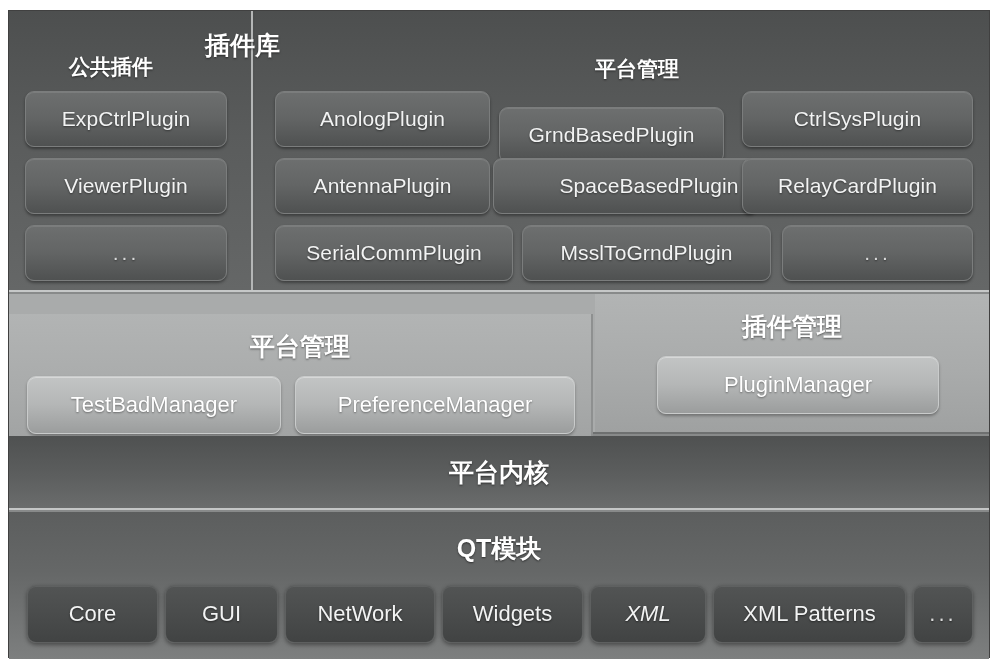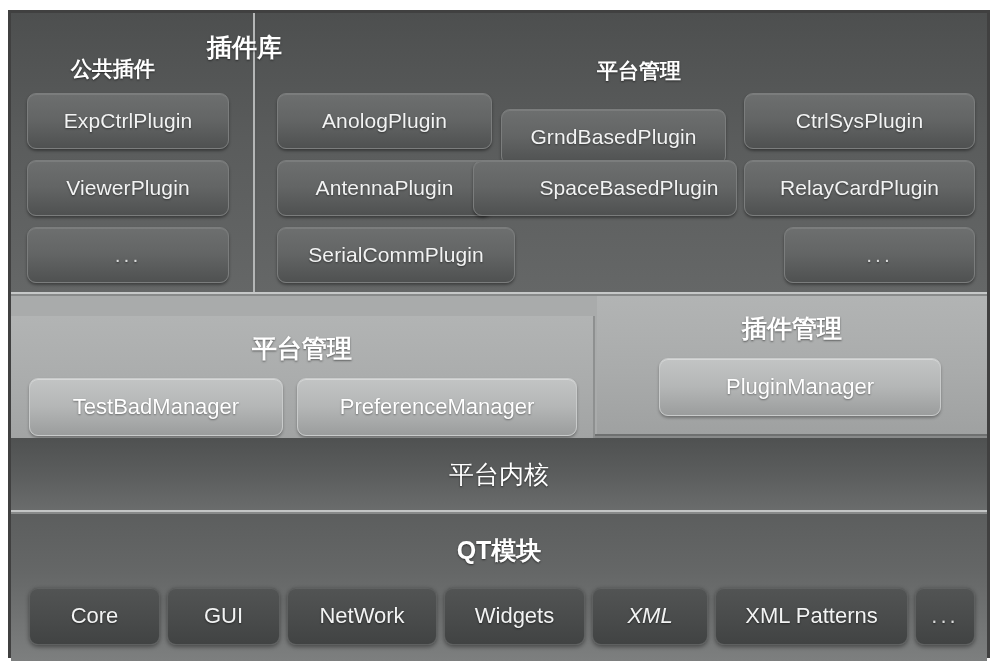--- a/index.html
+++ b/index.html
@@ -15,21 +15,21 @@
   }
 
   #diagram {
     position: absolute;
     left: 8px;
     top: 10px;
     width: 982px;
     height: 648px;
     box-sizing: border-box;
     background: #888a8a;
-    border: 3px solid #404040;
+    border: 1px solid #404040;
   }
 
   
   .band {
     position: absolute;
     left: 0;
     width: 100%;
     box-sizing: border-box;
   }
 
@@ -151,21 +151,21 @@
     height: 74px;
     background: linear-gradient(to bottom, #4f5151 0%, #5b5d5d 50%, #6a6c6c 100%);
     border-bottom: 2px solid #c4c6c6;
     display: flex;
     align-items: center;
     justify-content: center;
   }
   #kernel-title {
     color: #ffffff;
     font-size: 25px;
-    font-weight: normal;
+    font-weight: bold;
     text-shadow: 0 1px 2px rgba(0,0,0,.55);
   }
 
   
   #qt-band {
     top: 501px;
     height: 147px;
     background: linear-gradient(to bottom, #5c5e5e 0%, #656767 40%, #7d7f7f 100%);
   }
   #qt-title {
@@ -213,24 +213,25 @@
 
     <div class="chip" style="left:16px;  top:80px;  width:202px; height:56px;">ExpCtrlPlugin</div>
     <div class="chip" style="left:16px;  top:147px; width:202px; height:56px;">ViewerPlugin</div>
     <div class="chip dots" style="left:16px; top:214px; width:202px; height:56px;">...</div>
 
     <div class="chip" style="left:266px; top:80px;  width:215px; height:56px;">AnologPlugin</div>
     <div class="chip" style="left:490px; top:96px;  width:225px; height:56px;">GrndBasedPlugin</div>
     <div class="chip" style="left:733px; top:80px;  width:231px; height:56px;">CtrlSysPlugin</div>
 
     <div class="chip" style="left:266px; top:147px; width:215px; height:56px;">AntennaPlugin</div>
-    <div class="chip" style="left:462px; top:147px; width:264px; height:56px;padding-left:48px;">SpaceBasedPlugin</div>
+    <div class="chip" style="left:484px; top:147px; width:264px; height:56px;padding-left:48px;">SpaceBasedPlugin</div>
     <div class="chip" style="left:733px; top:147px; width:231px; height:56px;">RelayCardPlugin</div>
 
     <div class="chip" style="left:266px; top:214px; width:238px; height:56px;">SerialCommPlugin</div>
+    <div class="chip" style="left:513px; top:214px; width:249px; height:56px;">MsslToGrndPlugin</div>
     <div class="chip dots" style="left:773px; top:214px; width:191px; height:56px;">...</div>
   </div>
 
   <div class="band" id="management-band">
 
     <div id="platform-mgmt-area">
       <div class="mgmt-title">平台管理</div>
       <div class="chip-light" style="left:18px;  top:62px; width:254px; height:58px;">TestBadManager</div>
       <div class="chip-light" style="left:286px; top:62px; width:280px; height:58px;">PreferenceManager</div>
     </div>

